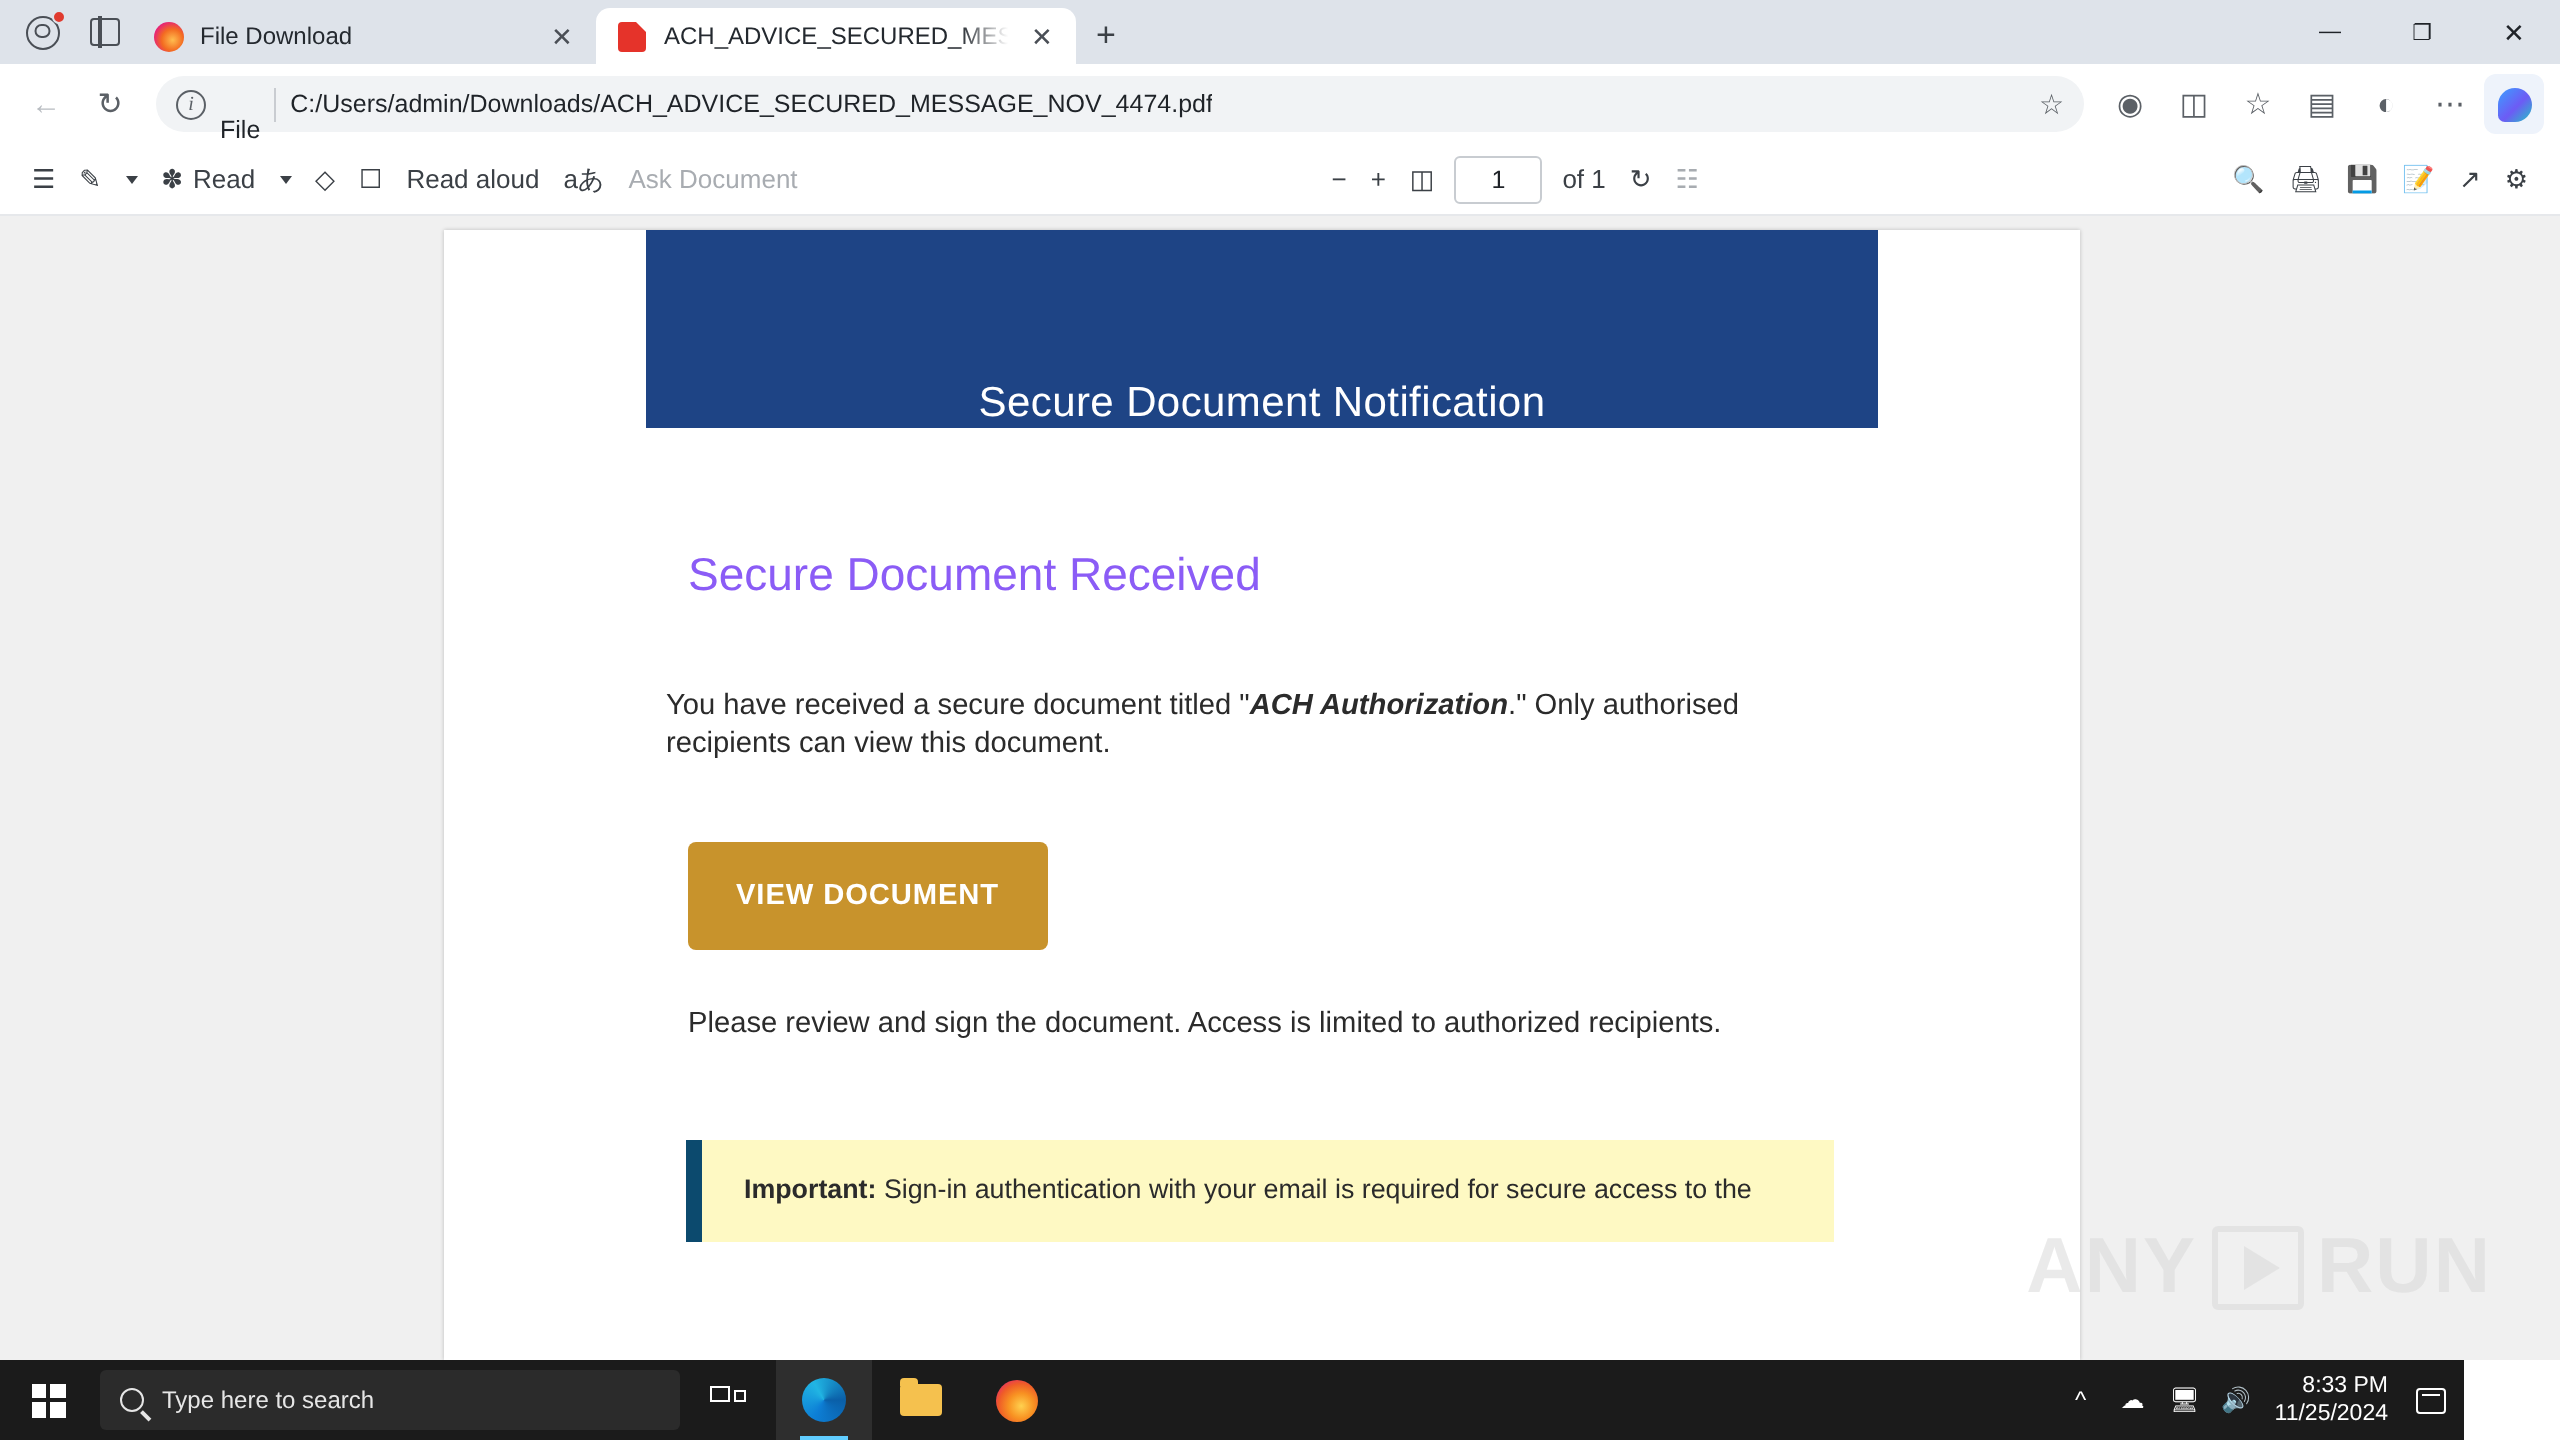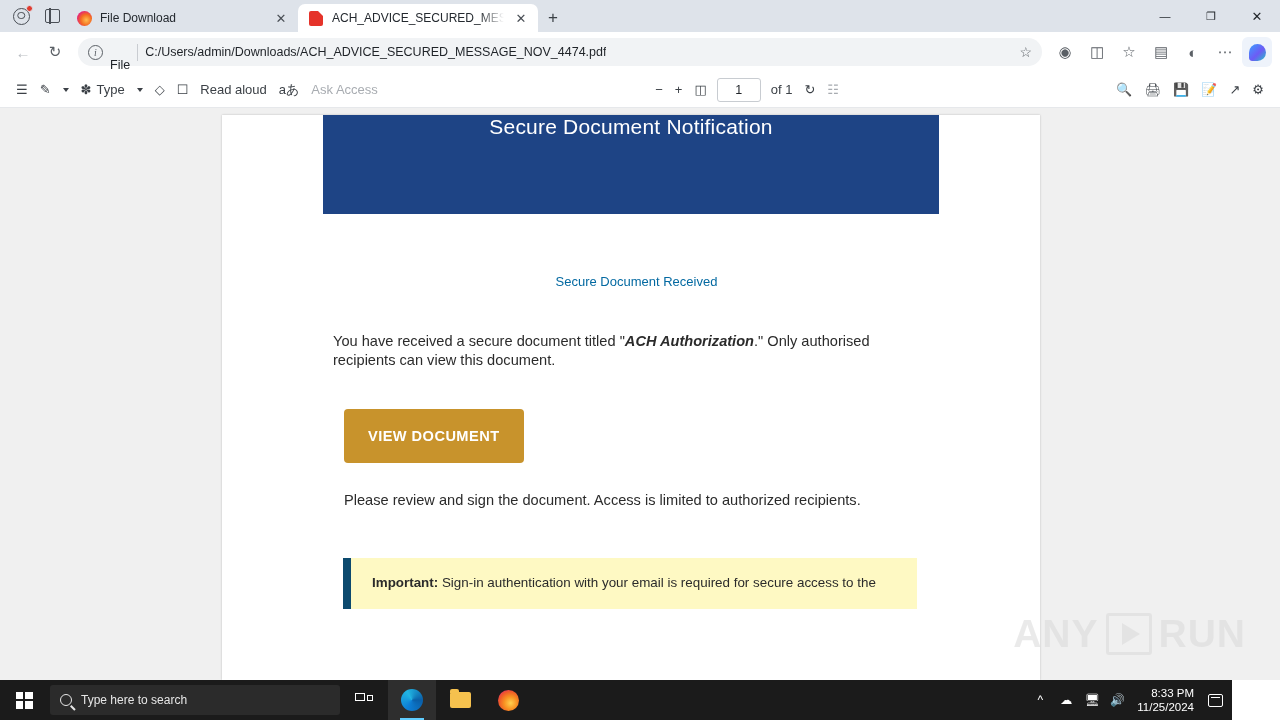--- a/index.html
+++ b/index.html
@@ -151,26 +151,26 @@
   .viewer {
     position: absolute; top: 108px; left: 0; width: 1280px; height: 572px;
     background: #f0f0f0; overflow: hidden;
   }
   .page-sheet {
     position: absolute; left: 222px; top: 7px; width: 818px; height: 565px;
     background: #ffffff; box-shadow: 0 0 2px rgba(0,0,0,.22);
   }
   .doc-inner { position: absolute; left: 101px; top: 0; width: 616px; }
   .doc-header {
-    height: 99px; background: #1e4485; display: flex; align-items: flex-start; justify-content: center;
+    height: 99px; background: #1e4485; display: flex; align-items: flex-end; justify-content: center;
   }
   .doc-header h1 { color: #ffffff; font-size: 21px; font-weight: 400; letter-spacing: .2px; }
   .doc-body { padding: 0 10px 0 21px; }
   .doc-h2 {
-    font-size: 13px; color: #0369a1; font-weight: 400; margin-top: 60px; padding-left: 0; text-align: center;
+    font-size: 23px; color: #8b5cf6; font-weight: 400; margin-top: 60px; padding-left: 0;
   }
   .doc-p {
     font-size: 14.6px; color: #2b2b2b; line-height: 1.27; margin-top: 43px;
     margin-left: -11px; width: 600px;
   }
   .doc-p b { font-weight: 700; font-style: italic; }
   .cta {
     display: inline-block; margin-top: 40px; background: #c8932c; color: #ffffff;
     font-size: 14.6px; font-weight: 700; letter-spacing: .45px;
     padding: 19px 24px; border-radius: 4px;
@@ -317,32 +317,32 @@
 </div>
 
 <div class="pdfbar">
   <div class="pb">☰</div>
   <div class="pb">✎</div>
   <div class="pb">
       <span class="caret-dn"></span>
     </div>
   <div class="pb">
     <span>✽</span>
-    <span>Type</span>
+    <span>Read</span>
   </div>
   <div class="pb">
       <span class="caret-dn"></span>
     </div>
   <div class="pb">◇</div>
   <div class="pb">☐</div>
   <div class="pb">
     <span>Read aloud</span>
   </div>
   <div class="pb">aあ</div>
-  <div class="pb ghost">Ask Access</div>
+  <div class="pb ghost">Ask Document</div>
 
   <div class="pb-spacer"></div>
 
   <div class="pb">−</div>
   <div class="pb">+</div>
   <div class="pb">◫</div>
   <div class="pagebox">1</div>
   <div class="pb">of 1</div>
   <div class="pb">↻</div>
   <div class="pb ghost">☷</div>

